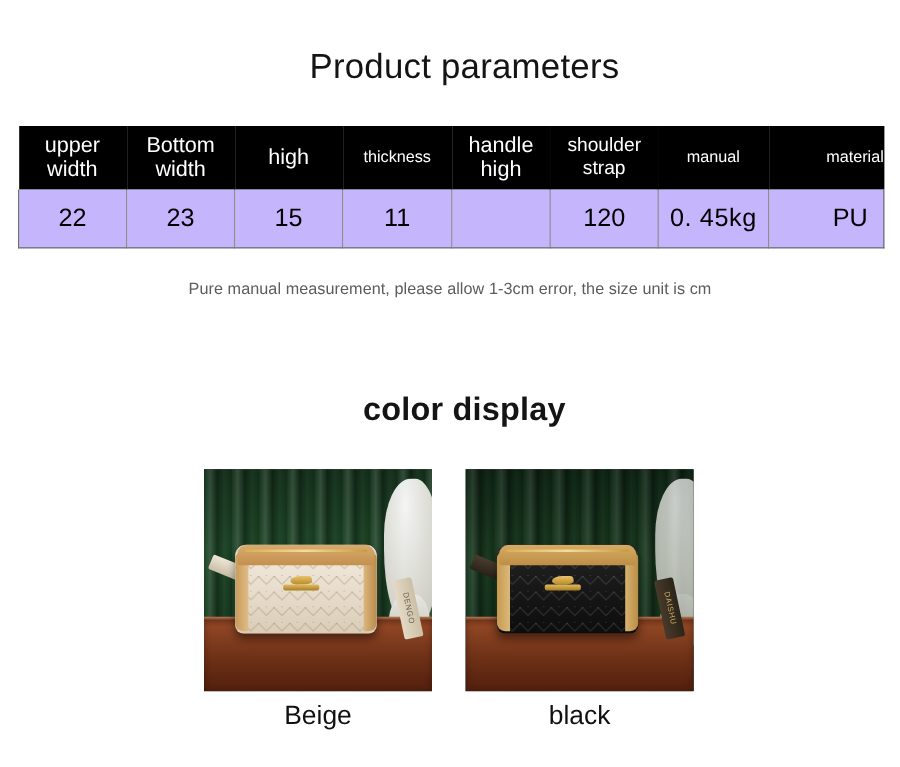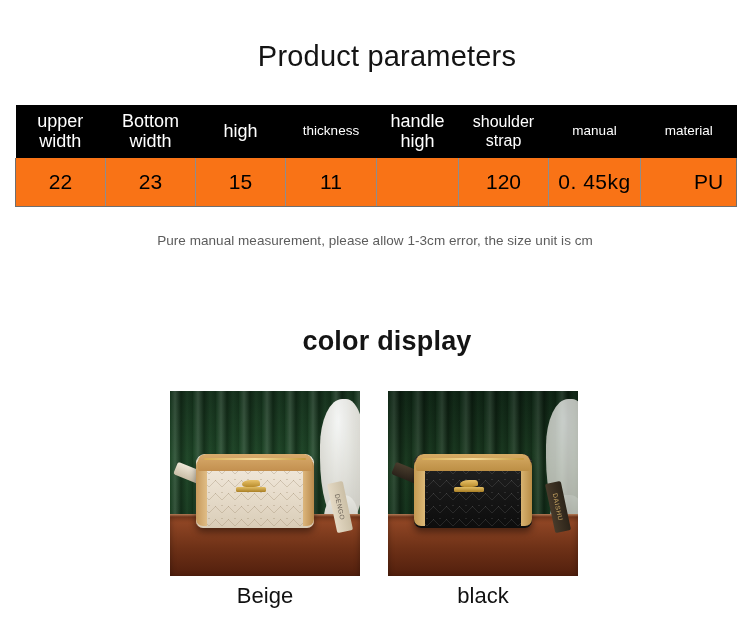--- a/index.html
+++ b/index.html
@@ -59,24 +59,24 @@
   table.params th {
     height: 53px;
     color: #ffffff;
     font-weight: 400;
     font-size: 18px;
     line-height: 1.06;
     border-right: 1px solid #000000;
   }
   table.params th.small  { font-size: 13.5px; }
   table.params th.tiny   { font-size: 16px; line-height: 1.15; }
-  table.params th:last-child { border-right: none; }
+  table.params th:last-child { border-right: none; text-align: right; }
   table.params th .hdr-line { display: block; }
 
-  table.params tbody tr { background: #f97316; }
+  table.params tbody tr { background: #c4b5fd; }
   table.params td {
     height: 48px;
     font-size: 21px;
     color: #000000;
     border: 1px solid #8d8d8d;
     border-top: none;
   }
   table.params tbody tr td:first-child { border-left: 1px solid #6f6f6f; }
   table.params tbody tr td:last-child  { border-right: 1px solid #6f6f6f; padding-left: 40px; }
   table.params tbody tr td             { border-bottom: 1px solid #6f6f6f; }

